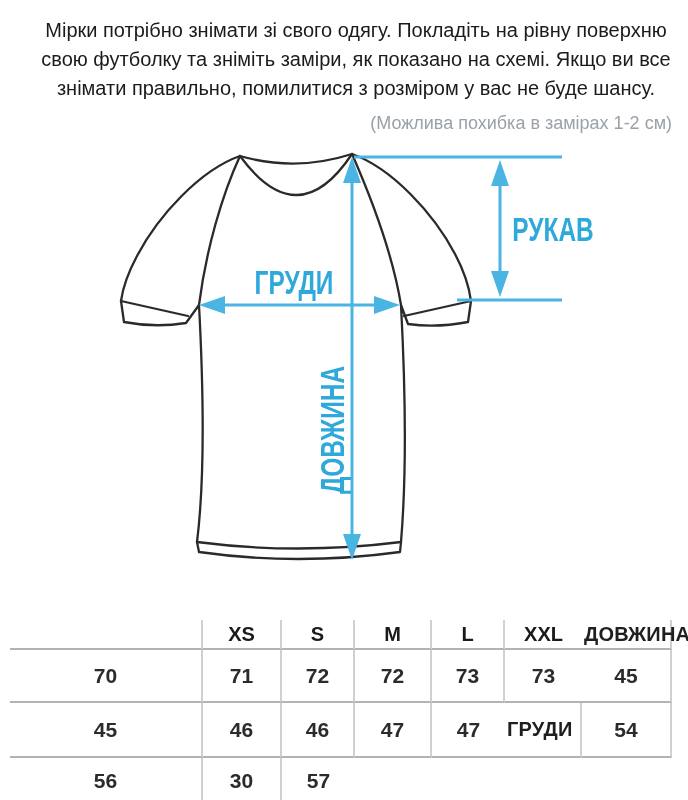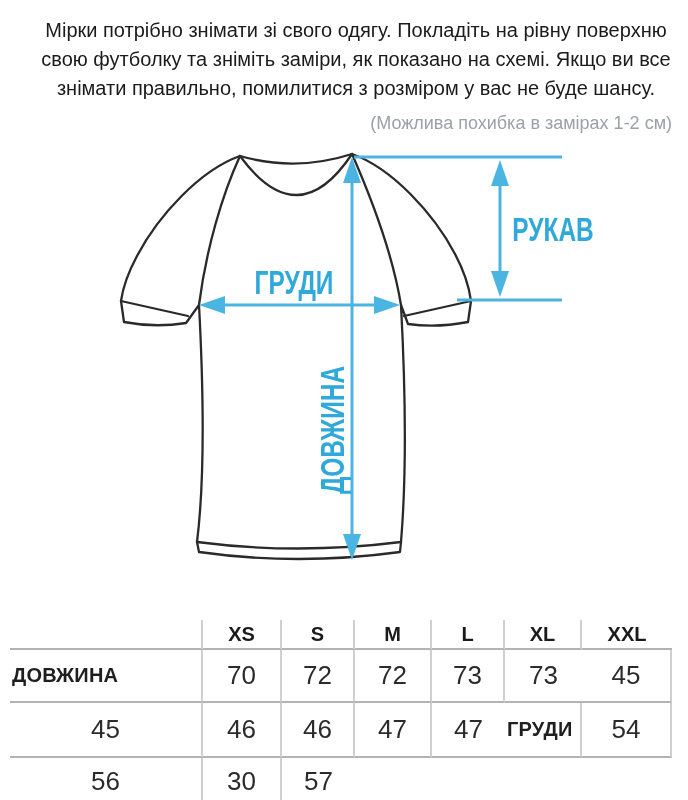--- a/index.html
+++ b/index.html
@@ -45,21 +45,21 @@
     grid-template-columns:193px 79px 73px 77px 73px 77px 90px;
     grid-template-rows:30px 53px 55px 48px;
     color:#2b2b2b;
     margin-top:32px;
   }
   .cell{
     display:flex;align-items:center;justify-content:center;
     border-right:2px solid #d0d0d0;
     border-bottom:2px solid #b3b3b3;
     box-sizing:border-box;
-    font-size:26px;font-weight:400;
+    font-size:21px;font-weight:700;
   }
   .cell.last-col{border-right:none;}
   .cell.head{
     font-size:20px;font-weight:bold;color:#1a1a1a;
   }
   .cell.rowlabel{
     justify-content:flex-start;
     padding-left:2px;
     font-size:20px;font-weight:bold;color:#1f1f1f;
     letter-spacing:0.2px;
@@ -130,25 +130,25 @@
     </g>
   </svg>
 
   <div class="size-table">
 
     <div class="cell head"></div>
     <div class="cell head">XS</div>
     <div class="cell head">S</div>
     <div class="cell head">M</div>
     <div class="cell head">L</div>
-    <div class="cell head">XL</div>
     <div class="cell head last-col">XXL</div>
 
     <div class="cell rowlabel">ДОВЖИНА</div>
     <div class="cell">70</div>
+    <div class="cell">71</div>
     <div class="cell">72</div>
     <div class="cell">72</div>
     <div class="cell">73</div>
     <div class="cell last-col">73</div>
 
     <div class="cell">45</div>
     <div class="cell">45</div>
     <div class="cell">46</div>
     <div class="cell">46</div>
     <div class="cell">47</div>

